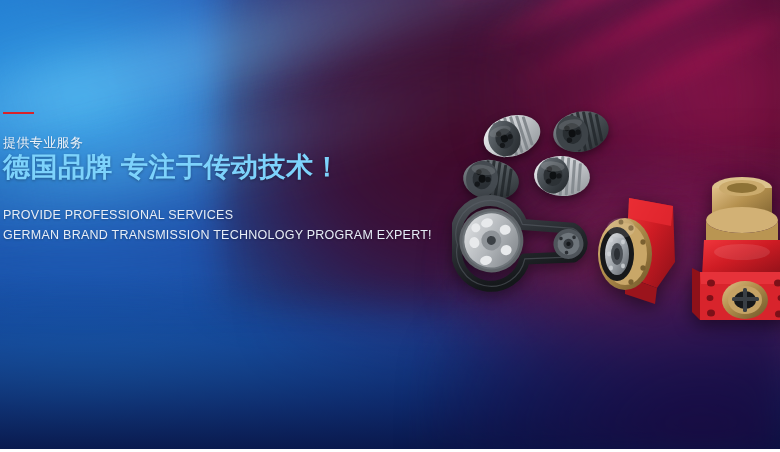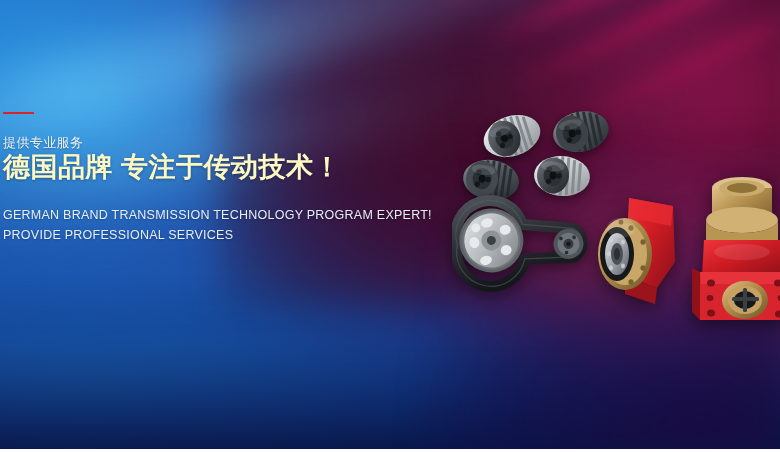--- a/index.html
+++ b/index.html
@@ -237,21 +237,21 @@
     line-height:15px;
     color:#eef3fa;
     letter-spacing:0.4px;
     margin-bottom:2px;
     text-shadow:0 1px 2px rgba(0,0,0,0.28);
   }
   .headline {
     font-size:27px;
     line-height:31px;
     font-weight:bold;
-    color:#fef9c3;
+    color:#7dd3fc;
     letter-spacing:0.5px;
     white-space:nowrap;
     text-shadow:0 1px 3px rgba(0,0,0,0.30);
   }
   .sub {
     margin-top:22px;
   }
   .sub-line {
     font-size:12.5px;
     line-height:20px;
@@ -548,19 +548,19 @@
       </svg>
     </div>
 
   </div>
 
   <div class="copy">
     <div class="rule"></div>
     <div class="eyebrow">提供专业服务</div>
     <div class="headline">德国品牌 专注于传动技术！</div>
     <div class="sub">
+      <div class="sub-line">PROVIDE PROFESSIONAL SERVICES</div>
       <div class="sub-line">GERMAN BRAND TRANSMISSION TECHNOLOGY PROGRAM EXPERT!</div>
-      <div class="sub-line">PROVIDE PROFESSIONAL SERVICES</div>
     </div>
   </div>
 
   <div class="footer-strip"></div>
 </div>
 
 </body></html>

